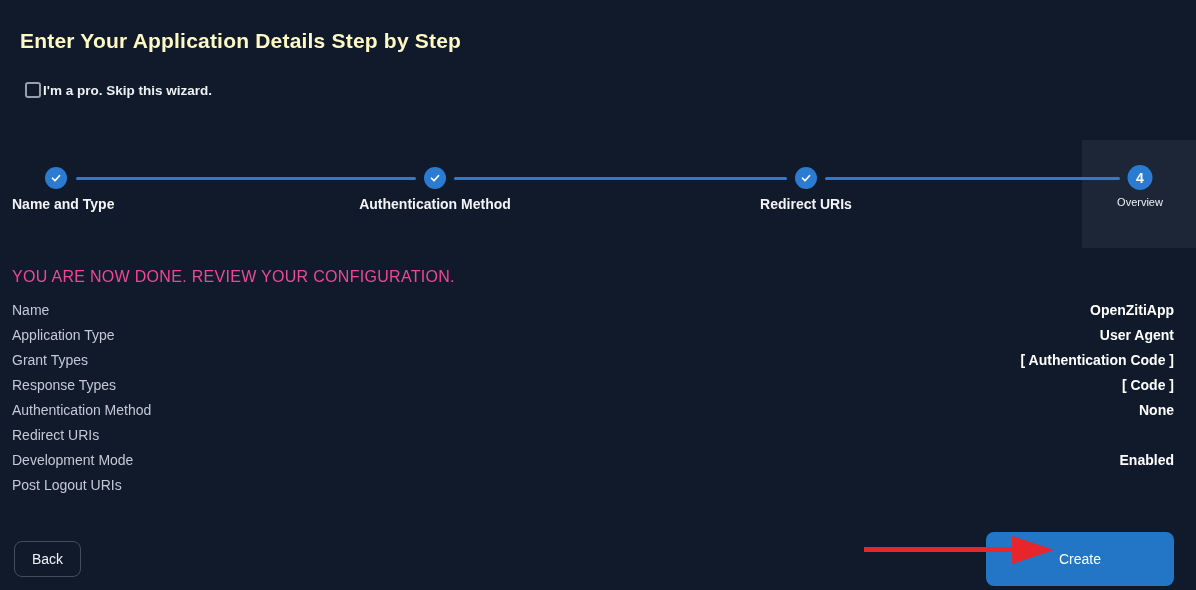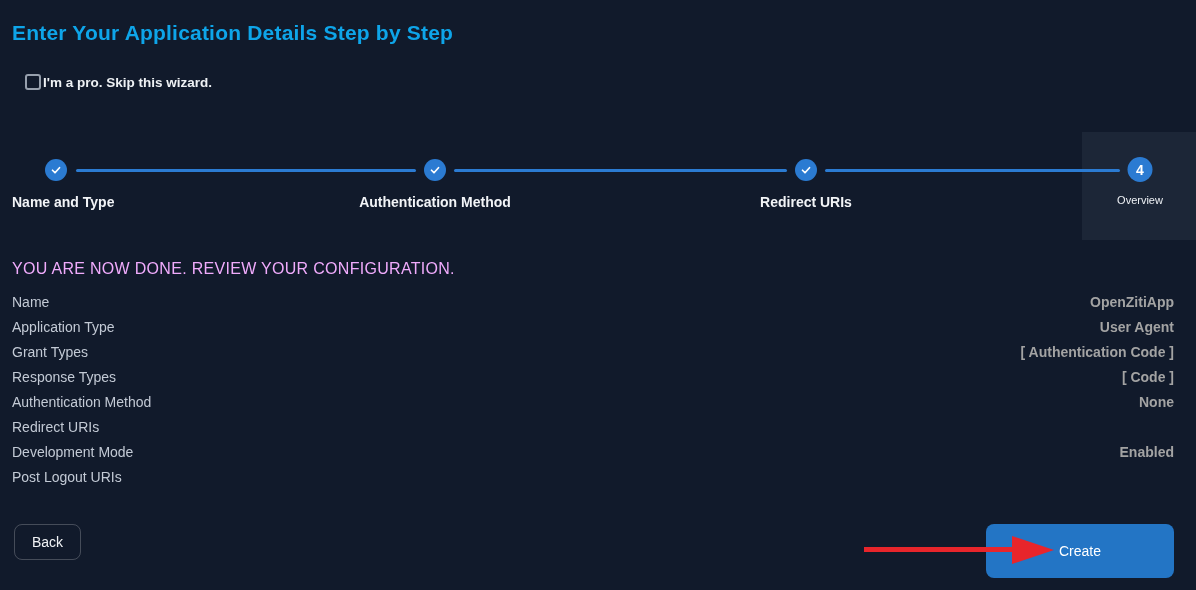--- a/index.html
+++ b/index.html
@@ -9,23 +9,23 @@
     background: #111a2b;
     font-family: "Liberation Sans", sans-serif;
     color: #fff;
     position: relative;
     overflow: hidden;
   }
   .page { padding: 0 22px 0 12px; }
 
   
   .title {
-    margin: 0; padding-top: 20px;
+    margin: 8px; padding-top: 20px;
     font-size: 21px; font-weight: 700;
-    letter-spacing: .2px; color: #0ea5e9;
+    letter-spacing: .2px; color: #fef9c3;
     line-height: 26px;
   }
 
   
   .skip-row { display: flex; align-items: center; gap: 2px; margin: 26px 0 0 13px; height: 20px; }
   .checkbox {
     width: 16px; height: 16px; flex: 0 0 16px;
     border: 2px solid #97a0ad; border-radius: 3px;
     background: transparent; cursor: pointer;
   }
@@ -49,46 +49,46 @@
   .circle.current {
     width: 25px; height: 25px; top: 25px;
     font-size: 14px; font-weight: 700; color: #fff;
   }
   .c1 { left: 56px; } .c2 { left: 435px; } .c3 { left: 806px; } .c4 { left: 1140px; }
   .line { position: absolute; top: 37px; height: 3px; background: #2b7bd2; border-radius: 2px; }
   .line1 { left: 76px;  width: 340px; }
   .line2 { left: 454px; width: 333px; }
   .line3 { left: 825px; width: 295px; }
   .step-label {
-    position: absolute; top: 62px;
+    position: absolute; top: 56px;
     font-size: 14px; font-weight: 700;
     color: #f2f4f7; white-space: nowrap;
   }
   .sl1 { left: 12px; }
   .sl2 { left: 435px; transform: translateX(-50%); }
   .sl3 { left: 806px; transform: translateX(-50%); }
   .sl4 { left: 1140px; transform: translateX(-50%); font-weight: 400; font-size: 11px; color: #eef1f5; }
 
   
   .review-heading {
     margin-top: 19px;
     font-size: 16px; font-weight: 500;
-    letter-spacing: .3px; color: #f0abfc;
+    letter-spacing: .3px; color: #ec4899;
     line-height: 20px;
   }
   .rows { margin-top: 10px; }
   .row {
     display: flex; justify-content: space-between; align-items: center;
     height: 25px; font-size: 14px;
   }
   .row-label { color: #c3cad5; white-space: nowrap; }
-  .row-value { color: #a3a3a3; font-weight: 700; text-align: right; white-space: nowrap; }
-
-  
-  .actions { display: flex; justify-content: space-between; align-items: flex-start; margin-top: 35px; }
+  .row-value { color: #ffffff; font-weight: 700; text-align: right; white-space: nowrap; }
+
+  
+  .actions { display: flex; justify-content: space-between; align-items: center; margin-top: 35px; }
   .btn-back {
     background: transparent;
     border: 1px solid rgba(255,255,255,0.22);
     border-radius: 8px;
     color: #f0f2f5; font-size: 14px;
     font-family: "Liberation Sans", sans-serif;
     padding: 9px 17px; margin-left: 2px;
     cursor: pointer;
   }
   .btn-create {

